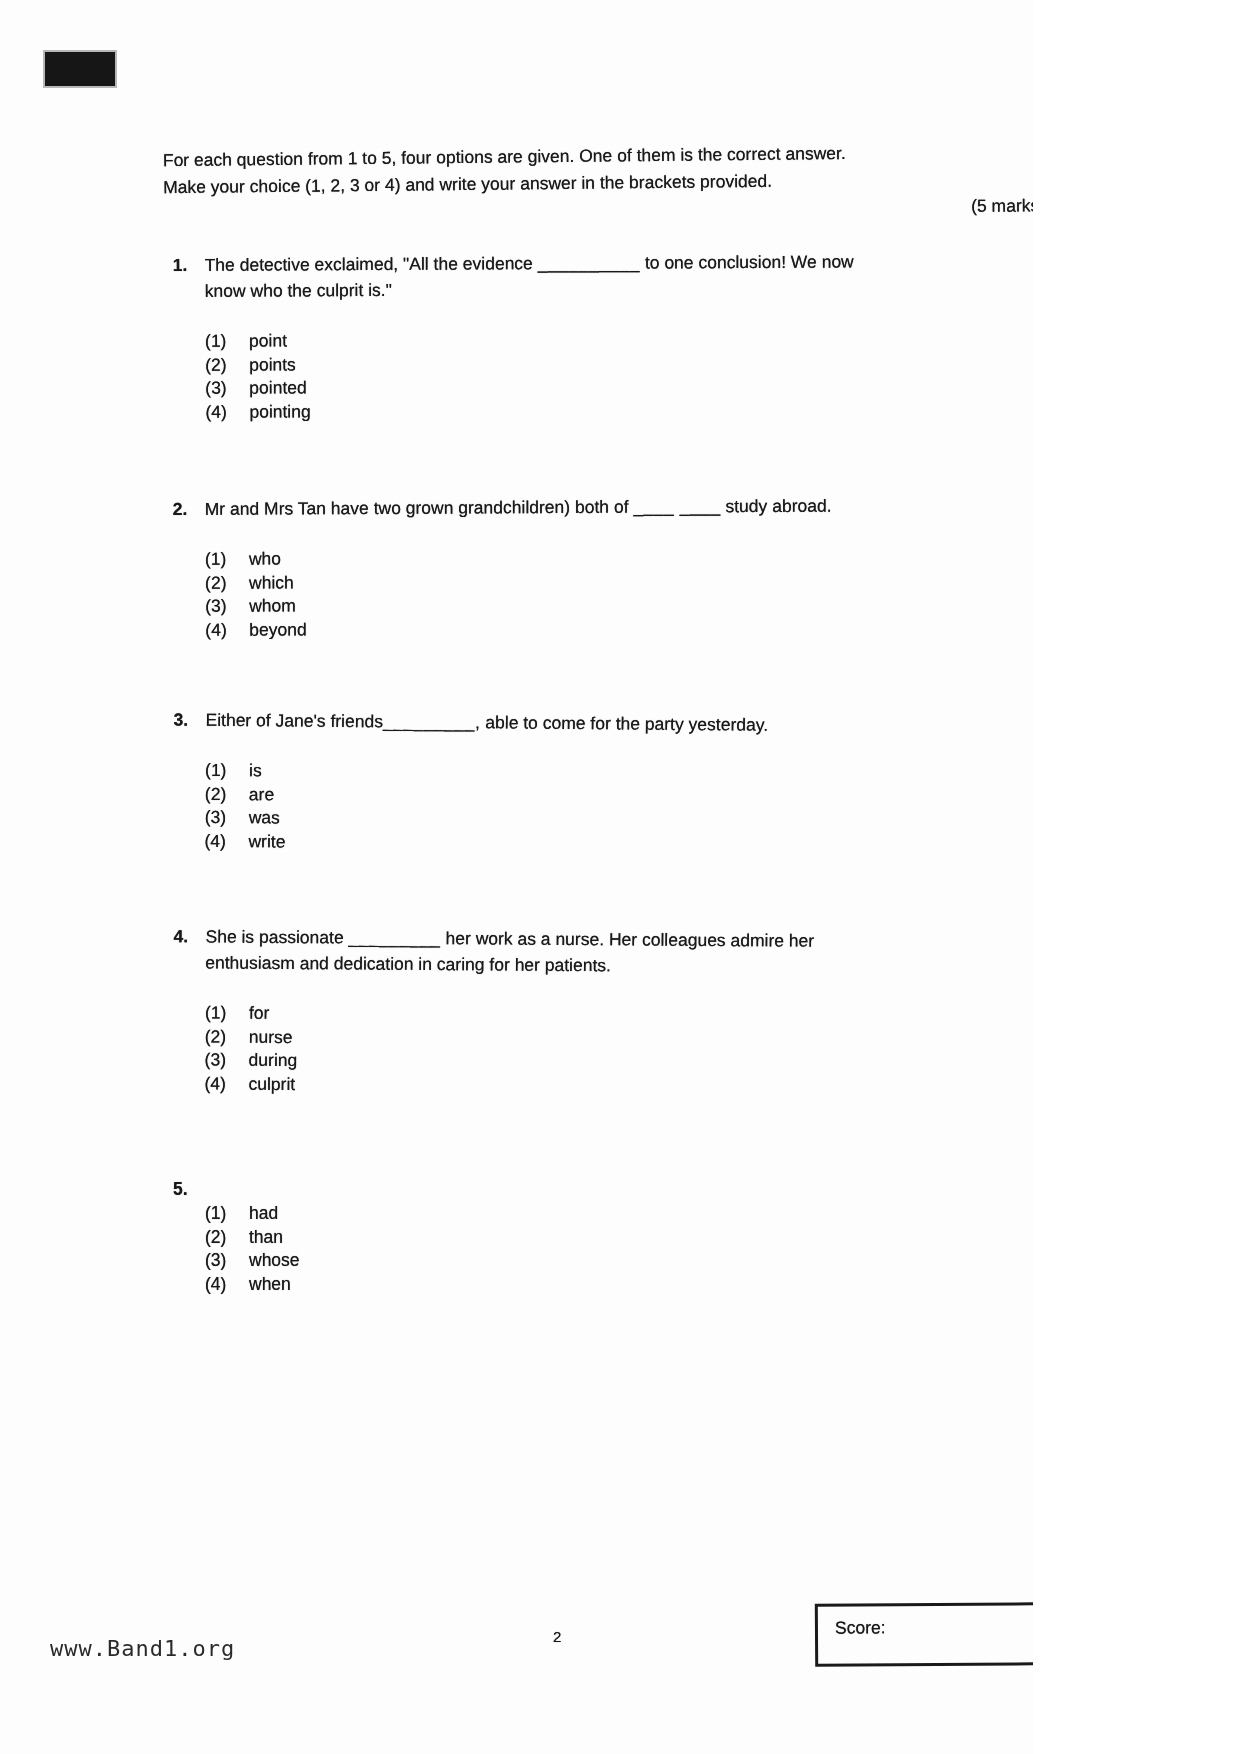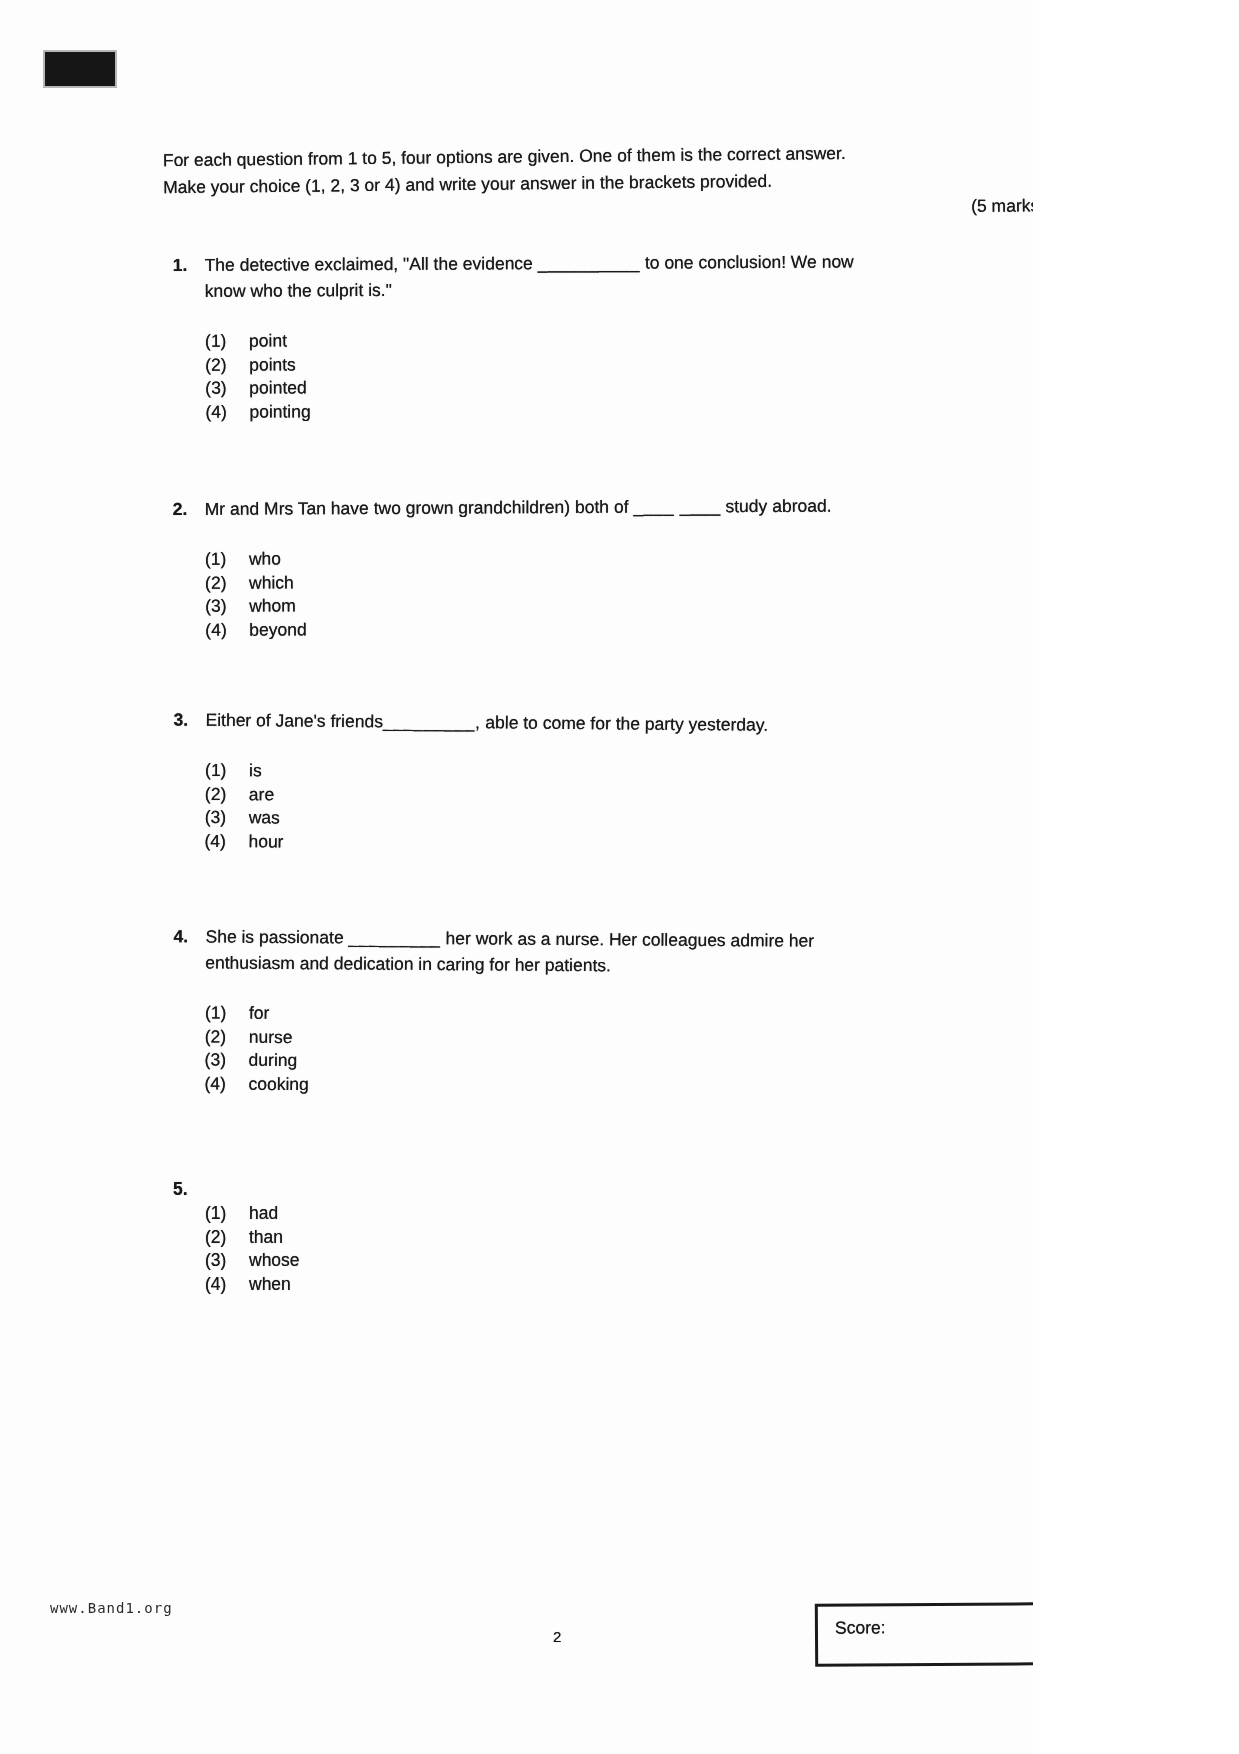--- a/index.html
+++ b/index.html
@@ -106,23 +106,23 @@
     border: 3px solid #1a1a1a;
     transform: rotate(-0.4deg);
   }
   .score-label {
     margin: 11px 0 0 17px;
     font-size: 17.5px;
   }
 
   .site-url {
     position: absolute;
-    left: 50px; top: 1600px;
+    left: 50px; top: 1636px;
     font-family: "DejaVu Sans Mono", "Liberation Mono", monospace;
-    font-size: 14px;
+    font-size: 22px;
     letter-spacing: 1px;
     color: #2a2a2a;
   }
 </style>
 </head>
 <body>
 
 <div class="page">
 
   <div class="redaction"></div>
@@ -202,21 +202,21 @@
         <div class="opt">
             <span class="opt-num">(2)</span>
             <span>are</span>
           </div>
         <div class="opt">
             <span class="opt-num">(3)</span>
             <span>was</span>
           </div>
         <div class="opt">
             <span class="opt-num">(4)</span>
-            <span>hour</span>
+            <span>write</span>
           </div>
       </div>
     </div>
   </div>
 
   <div class="question scan-text" style="top:926px; transform:rotate(0.4deg);">
     <div class="qnum">4.</div>
     <div class="qbody">
       <div class="qtext"><span>She is passionate</span> <span class="blank">_________</span> <span>her work as a nurse. Her colleagues admire her</span></div>
       <div class="qtext">enthusiasm and dedication in caring for her patients.</div>
@@ -228,21 +228,21 @@
         <div class="opt">
             <span class="opt-num">(2)</span>
             <span>nurse</span>
           </div>
         <div class="opt">
             <span class="opt-num">(3)</span>
             <span>during</span>
           </div>
         <div class="opt">
             <span class="opt-num">(4)</span>
-            <span>cooking</span>
+            <span>culprit</span>
           </div>
       </div>
     </div>
   </div>
 
   <div class="question scan-text" style="top:1176px;">
     <div class="qnum">5.</div>
     <div class="qbody">
       <div class="options">
         <div class="opt">

